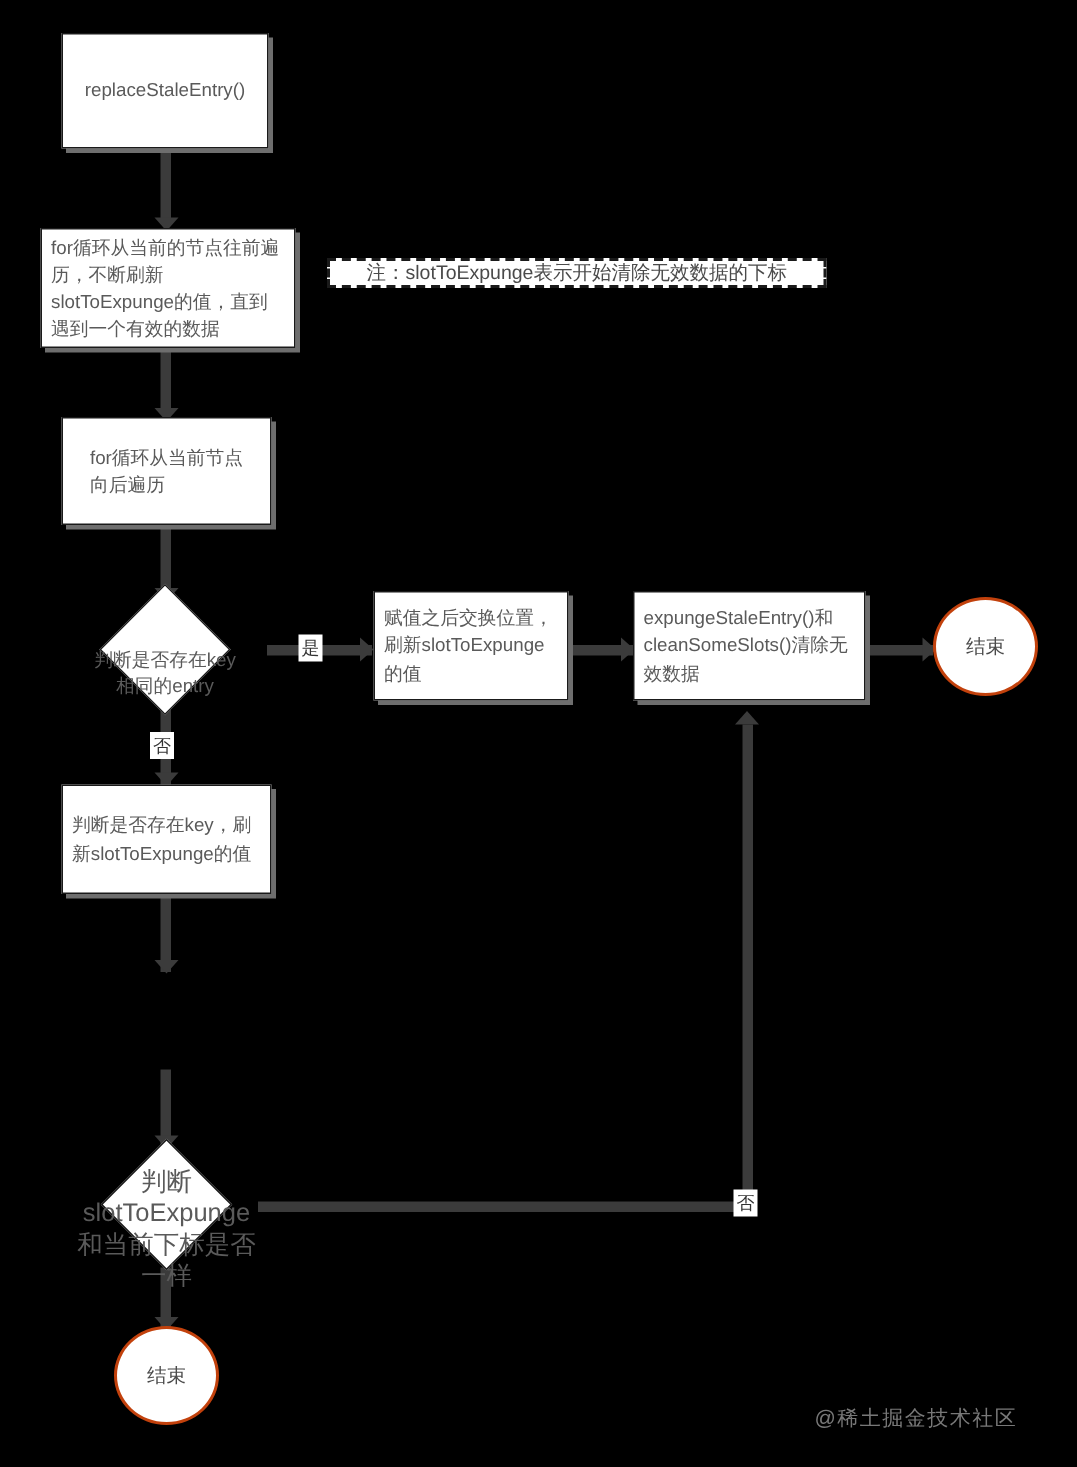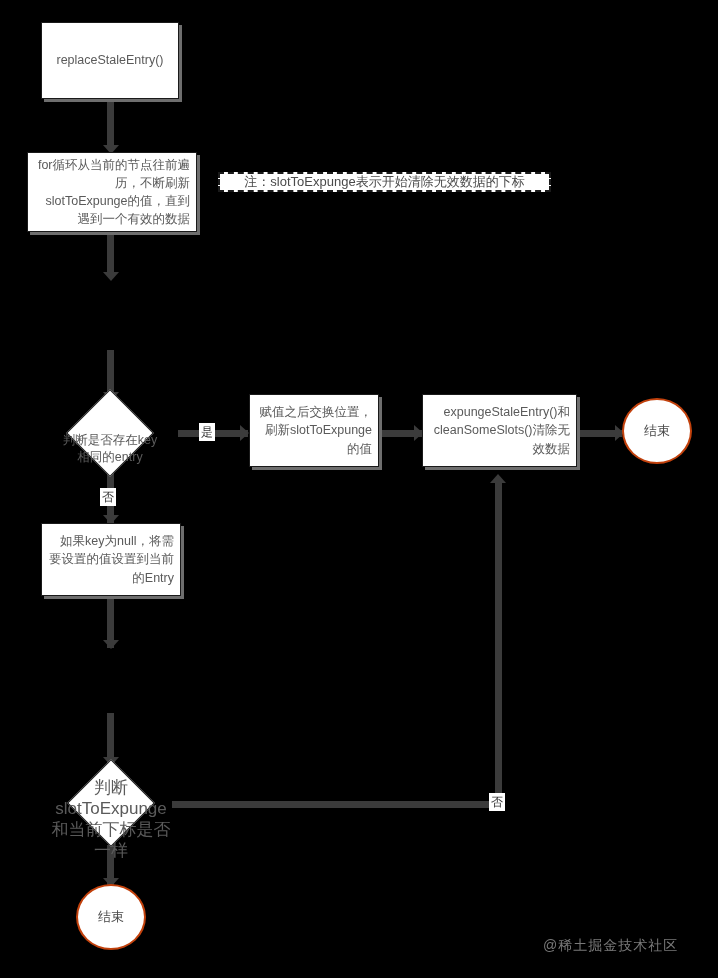--- a/index.html
+++ b/index.html
@@ -50,21 +50,21 @@
   
   .node-box {
     position: absolute;
     box-sizing: border-box;
     background: #ffffff;
     border: 1px solid #1a1a1a;
     box-shadow: 3px 3px 0 0 #6e6e6e;
     display: flex;
     align-items: center;
     justify-content: center;
-    text-align: right;
+    text-align: left;
     color: #5a5a5a;
     font-size: 12.5px;
     line-height: 1.45;
     padding: 4px 6px;
   }
 
   .node-note {
     position: absolute;
     box-sizing: border-box;
     background: #ffffff;
@@ -177,34 +177,36 @@
   <div class="conn-h" style="left:172px; top:801px; width:327px;"></div>
   <div class="conn-v" style="left:495px; top:483px; height:322px;"></div>
   <div class="arrow-up" style="left:490px; top:474px;"></div>
 
   <div class="node-box" style="left:41px; top:22px; width:138px; height:77px;">replaceStaleEntry()</div>
 
   <div class="node-box" style="left:27px; top:152px; width:170px; height:80px;">for循环从当前的节点往前遍历，不断刷新slotToExpunge的值，直到遇到一个有效的数据</div>
 
   <div class="node-note" style="left:218px; top:172px; width:333px; height:20px;">注：slotToExpunge表示开始清除无效数据的下标</div>
 
+  <div class="node-box" style="left:41px; top:278px; width:140px; height:72px; white-space:pre-line;">for循环从当前节点
+向后遍历</div>
 
   <div class="node-decision" style="left:40px; top:391px; width:140px; height:84px;">
     <div class="dia-shape" style="width:60px; height:60px;"></div>
     <div class="dia-label">判断是否存在key
 相同的entry</div>
   </div>
 
   <div class="node-box" style="left:249px; top:394px; width:130px; height:73px;">赋值之后交换位置，刷新slotToExpunge的值</div>
 
   <div class="node-box" style="left:422px; top:394px; width:155px; height:73px;">expungeStaleEntry()和cleanSomeSlots()清除无效数据</div>
 
   <div class="node-terminal" style="left:622px; top:398px; width:70px; height:66px;">结束</div>
 
-  <div class="node-box" style="left:41px; top:523px; width:140px; height:73px;">如果key为null，将需要设置的值设置到当前的Entry</div>
+  <div class="node-box" style="left:41px; top:523px; width:140px; height:73px;">判断是否存在key，刷新slotToExpunge的值</div>
 
 
   <div class="node-decision" style="left:40px; top:761px; width:142px; height:84px;">
     <div class="dia-shape" style="width:60px; height:60px;"></div>
     <div class="dia-label" style="font-size:17px; line-height:1.25;">判断
 slotToExpunge
 和当前下标是否
 一样</div>
   </div>
 

